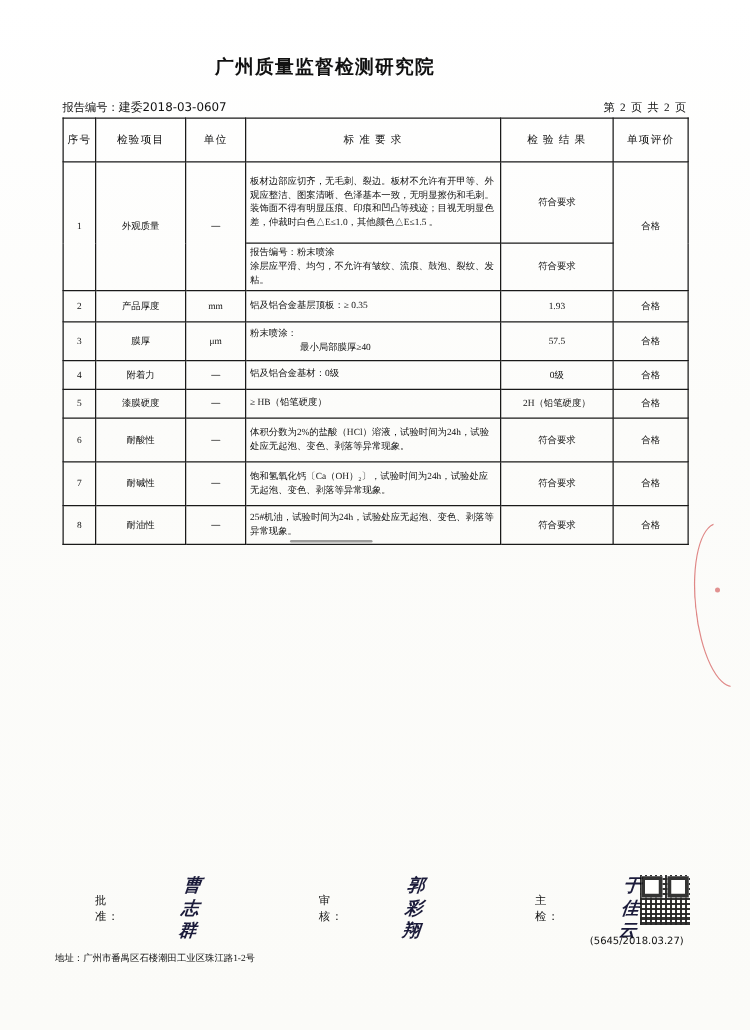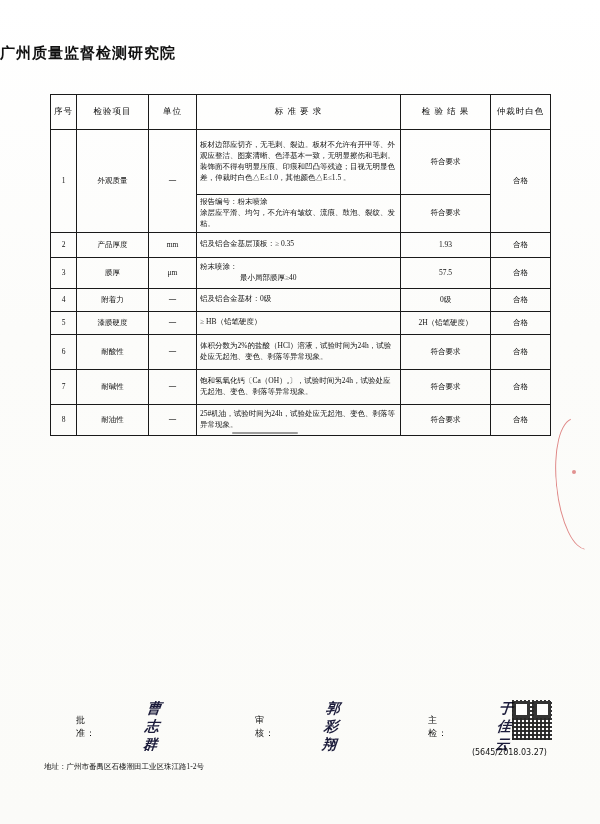--- a/index.html
+++ b/index.html
@@ -27,20 +27,21 @@
     inset: 0;
     background: linear-gradient(180deg, #ffffff 0%, #fcfcfa 40%, #fbfbf8 100%);
     pointer-events: none;
   }
 
   .header {
     position: absolute;
     top: 44px;
     left: 0;
     width: 520px;
+    text-align: center;
   }
   .org-title {
     font-size: 15px;
     font-weight: bold;
     letter-spacing: 1px;
     font-family: "DejaVu Serif", serif;
   }
   .doc-title {
     font-size: 14px;
     font-weight: bold;
@@ -219,38 +220,44 @@
 </style>
 </head>
 <body>
 
 <div class="page">
 
   <div class="header">
     <div class="org-title">广州质量监督检测研究院</div>
   </div>
 
+  <div class="meta-row">
+    <div class="report-no">
+      <span>报告编号：</span><span class="hand">建委2018-03-0607</span>
+    </div>
+    <div class="page-no">第 2 页 共  2  页</div>
+  </div>
 
   <table class="report">
     <colgroup>
       <col class="col-no">
         <col class="col-item">
         <col class="col-unit">
       <col class="col-req">
         <col class="col-result">
         <col class="col-eval">
     </colgroup>
     <thead>
       <tr>
         <td>序号</td>
         <td>检验项目</td>
         <td>单位</td>
         <td>标 准 要 求</td>
         <td>检 验 结 果</td>
-        <td>仲裁时白色</td>
+        <td>单项评价</td>
       </tr>
     </thead>
     <tbody>
 
       <tr>
         <td class="center" rowspan="2">1</td>
         <td class="center" rowspan="2">外观质量</td>
         <td class="center dash" rowspan="2">—</td>
         <td class="req-cell" style="height:60px">板材边部应切齐，无毛刺、裂边。板材不允许有开甲等、外观应整洁、图案清晰、色泽基本一致，无明显擦伤和毛刺。装饰面不得有明显压痕、印痕和凹凸等残迹；目视无明显色差，仲裁时白色△E≤1.0，其他颜色△E≤1.5 。</td>
         <td class="center">符合要求</td>

